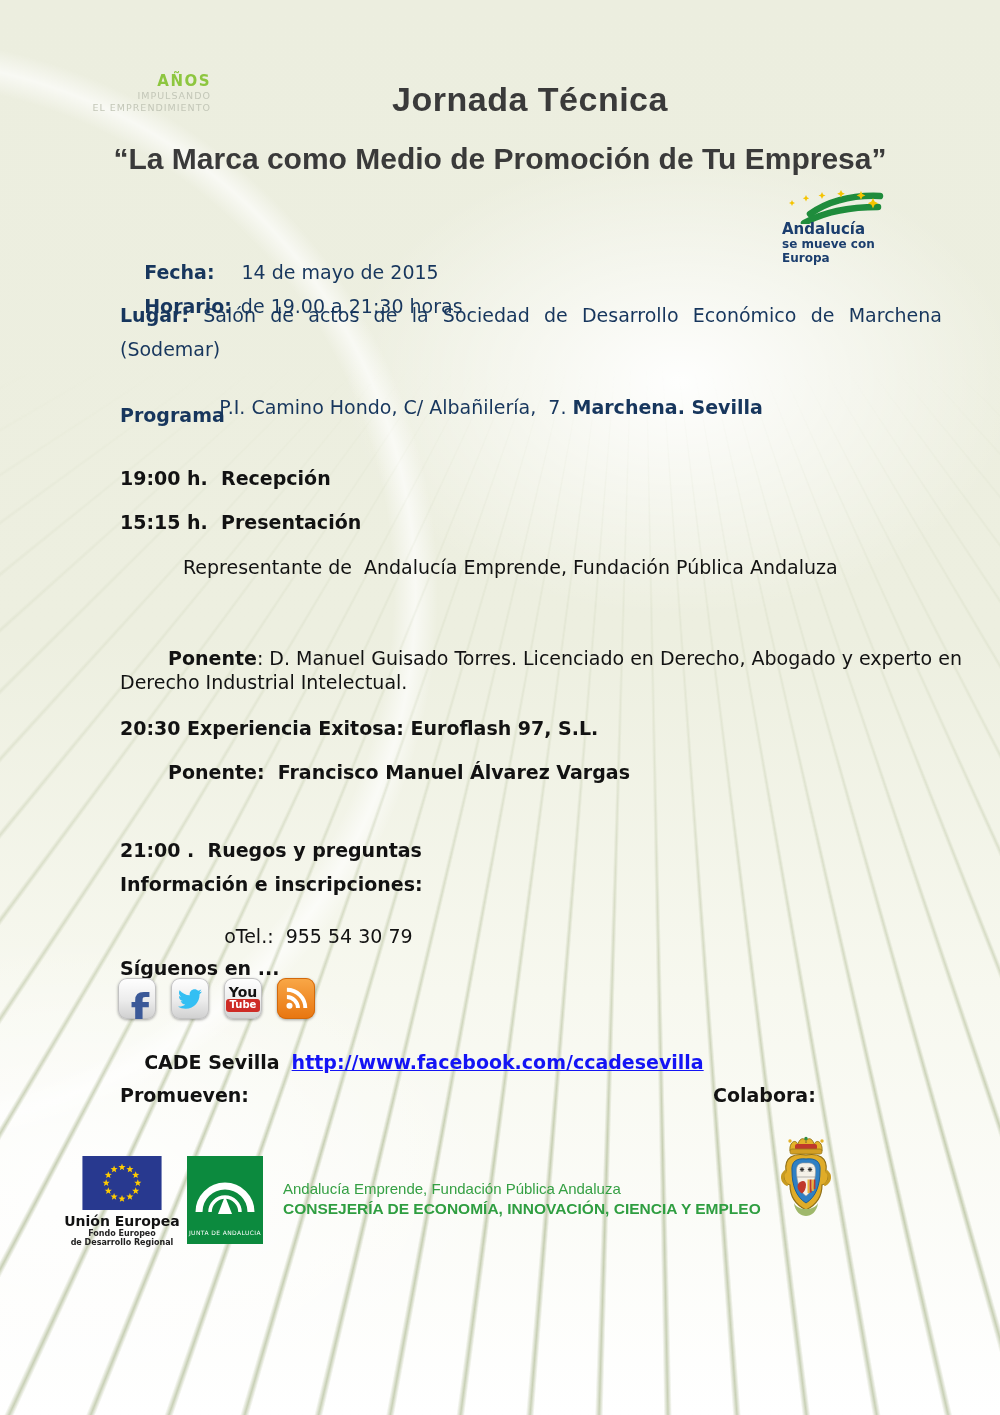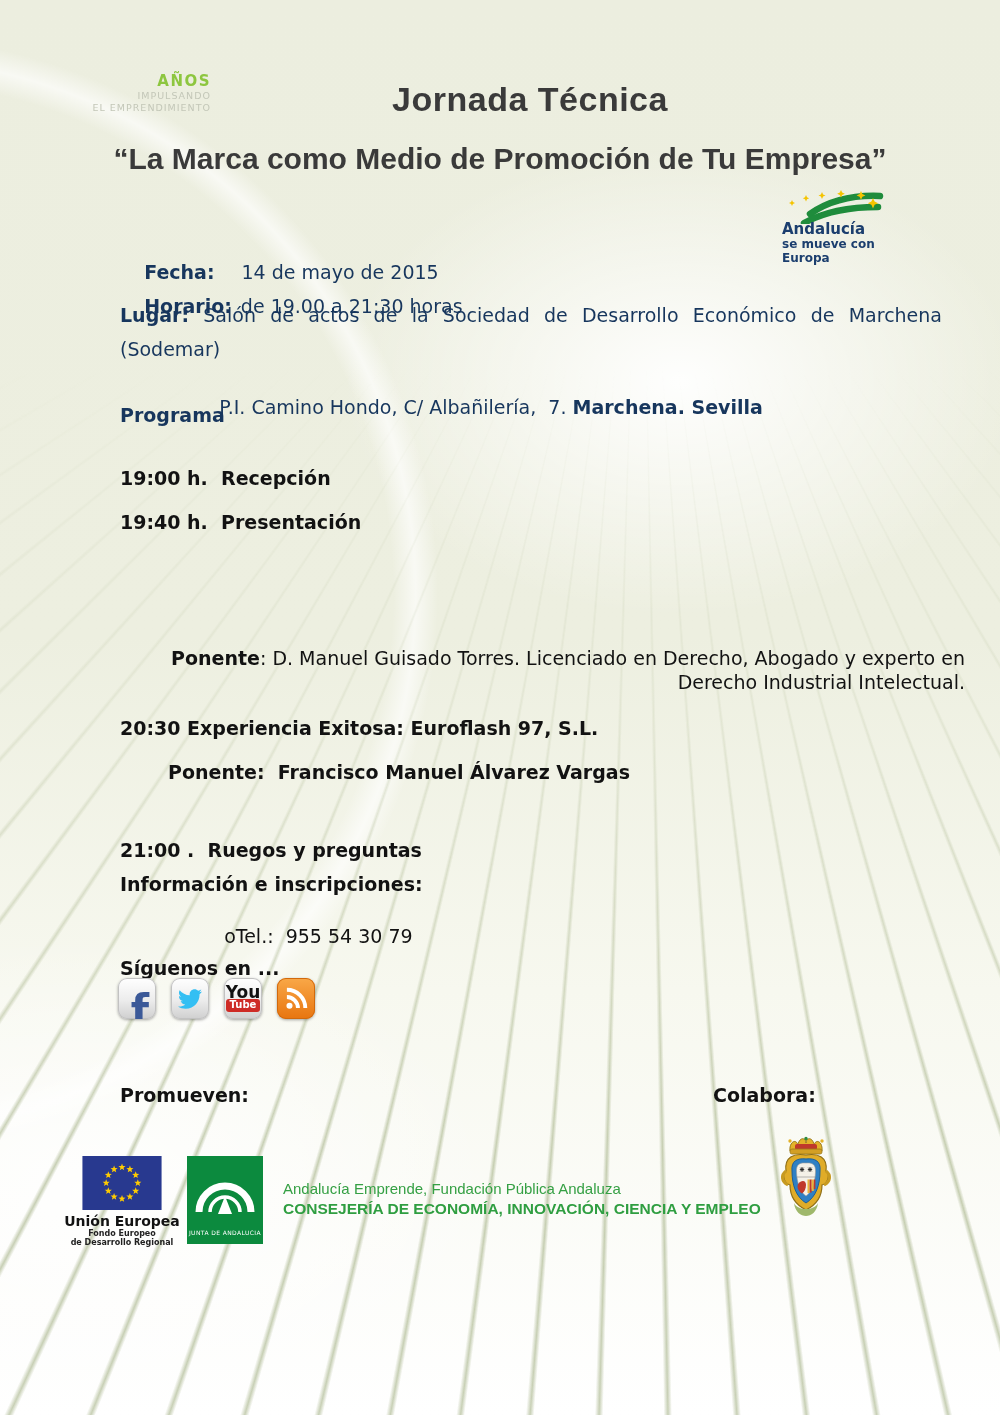--- a/index.html
+++ b/index.html
@@ -11,21 +11,21 @@
       radial-gradient(ellipse 700px 420px at 8% 84%, rgba(255,255,255,0.85), rgba(255,255,255,0) 60%),
       linear-gradient(180deg,#ECEEDF 0%,#EDEFE0 45%,#F7F8EF 70%,#FFFFFF 100%);}
   .rays{position:absolute;left:0;top:0;right:0;bottom:0;
     background:repeating-conic-gradient(from 150deg at 64% 4%, rgba(163,175,128,0) 0deg 2.55deg, rgba(150,165,115,0.55) 2.72deg, rgba(163,175,128,0) 2.9deg);
     -webkit-mask-image:linear-gradient(180deg, rgba(0,0,0,0) 26%, rgba(0,0,0,0.25) 50%, rgba(0,0,0,0.95) 82%);
     mask-image:linear-gradient(180deg, rgba(0,0,0,0) 26%, rgba(0,0,0,0.25) 50%, rgba(0,0,0,0.95) 82%);}
   .abs{position:absolute;}
   .line{white-space:pre-wrap;font-size:19px;line-height:24px;}
   .b{font-weight:bold;}
   .nav{color:#17365D;}
-  .blk{color:#121212;text-align:right;}
+  .blk{color:#121212;}
   .title{font-family:"Liberation Sans",sans-serif;font-weight:bold;font-size:34px;color:#3A3A3A;letter-spacing:0.5px;text-align:center;}
   .subtitle{font-family:"Liberation Sans",sans-serif;font-weight:bold;font-size:30px;color:#3A3A3A;text-align:center;}
   .justify{font-size:19px;line-height:24px;text-align:justify;text-align-last:justify;}
   .link{color:#0B0BEF;text-decoration:underline;}
   .linkb{color:#1414F5;text-decoration:underline;font-weight:bold;}
   
   .logo15{width:190px;height:90px;}
   .l15-num{position:absolute;left:100px;top:-6px;font-size:80px;font-weight:bold;line-height:80px;color:#8DC63F;letter-spacing:-9px;}
   .l15-txt{position:absolute;right:92px;top:21px;text-align:right;width:140px;}
   .l15-anos{font-size:15px;font-weight:bold;color:#8DC63F;letter-spacing:1.5px;line-height:17px;}
@@ -33,21 +33,21 @@
   
   .andlogo{width:120px;height:60px;}
   .and-l1{font-size:15px;font-weight:bold;color:#1B3E6E;line-height:15px;}
   .and-l2{font-size:12px;font-weight:bold;color:#1B3E6E;line-height:14px;}
   
   .social-row{display:flex;gap:15px;}
   .sicon{position:relative;width:38px;height:41px;border-radius:9px;display:flex;align-items:center;justify-content:center;
     background:linear-gradient(#ffffff,#ececec 55%,#cfcfcf);box-shadow:0 1px 3px rgba(0,0,0,0.35), inset 0 0 0 1px #c2c2c2;overflow:hidden;cursor:pointer;}
   .fbf{position:absolute;bottom:-13px;right:7px;font-size:42px;font-weight:bold;color:#3B5998;line-height:42px;}
   .yt{flex-direction:column;}
-  .yt-top{font-size:17px;font-weight:bold;color:#111;line-height:11px;margin-top:1px;}
+  .yt-top{font-size:14px;font-weight:bold;color:#111;line-height:11px;margin-top:1px;}
   .yt-bottom{display:block;font-size:10px;font-weight:bold;color:#fff;background:#CE2B26;border-radius:3px;padding:1px 4px 2px;line-height:10px;margin-top:1px;}
   .rss{background:linear-gradient(#F9A848,#E8750F);box-shadow:0 1px 3px rgba(0,0,0,0.35), inset 0 0 0 1px #D2690C;}
   
   .eu-caption{text-align:center;width:120px;}
   .eu-t{font-size:14px;font-weight:bold;color:#121212;line-height:16px;}
   .eu-s{font-size:8px;font-weight:bold;color:#222;line-height:9px;}
   .junta-wrap{width:76px;height:88px;background:#0C8A3E;}
   .junta-cap{position:absolute;left:0;right:0;bottom:8px;text-align:center;font-size:6px;color:#fff;letter-spacing:0.4px;}
   .org1{font-family:"Liberation Sans",sans-serif;font-size:15px;color:#35A044;}
   .org2{font-family:"Liberation Sans",sans-serif;font-size:15.5px;font-weight:bold;color:#2F9E41;}
@@ -95,21 +95,22 @@
   <div class="abs justify nav" style="left:120px;top:303px;width:822px;">
     <span class="b">Lugar:</span> <span>Salón de actos de la Sociedad de Desarrollo Económico de Marchena</span>
   </div>
   <div class="abs line nav" style="left:120px;top:337px;">(Sodemar)</div>
   <div class="abs line nav" style="left:195px;top:371px;">
     <span>P.I. Camino Hondo, C/ Albañilería,  7. </span><span class="b">Marchena. Sevilla</span>
   </div>
   <div class="abs line nav b" style="left:120px;top:403px;">Programa</div>
 
   <div class="abs line blk b" style="left:120px;top:466px;">19:00 h.  Recepción</div>
-  <div class="abs line blk b" style="left:120px;top:510px;">19:40 h.  Presentación</div>
+  <div class="abs line blk b" style="left:120px;top:510px;">15:15 h.  Presentación</div>
+  <div class="abs line blk" style="left:183px;top:555px;">Representante de  Andalucía Emprende, Fundación Pública Andaluza</div>
   <div class="abs blk" style="left:120px;top:646px;width:845px;font-size:19px;line-height:24px;text-indent:48px;">
     <span class="b">Ponente</span><span>: D. Manuel Guisado Torres. Licenciado en Derecho, Abogado y experto en Derecho Industrial Intelectual.</span>
   </div>
   <div class="abs line blk b" style="left:120px;top:716px;">20:30 Experiencia Exitosa: Euroflash 97, S.L.</div>
   <div class="abs line blk b" style="left:168px;top:760px;">Ponente:  Francisco Manuel Álvarez Vargas</div>
   <div class="abs line blk b" style="left:120px;top:806px;margin-top:32px;">21:00 .  Ruegos y preguntas</div>
 
   <div class="abs line blk b" style="left:120px;top:872px;">Información e inscripciones:</div>
   <div class="abs line blk" style="left:200px;top:900px;">
     <span>o</span><span>Tel.:  955 54 30 79</span>
@@ -131,20 +132,23 @@
     </div>
     <div class="sicon rss">
       <svg width="26" height="26" viewBox="0 0 24 24">
         <circle cx="6" cy="18.2" r="2.8" fill="#fff"></circle>
         <path d="M3.6 10.2 a10.2 10.2 0 0 1 10.2 10.2" stroke="#fff" stroke-width="3.6" fill="none"></path>
         <path d="M3.6 3.4 a17 17 0 0 1 17 17" stroke="#fff" stroke-width="3.6" fill="none"></path>
       </svg>
     </div>
   </div>
 
+  <div class="abs line blk" style="left:120px;top:1026px;">
+    <span class="b">CADE Sevilla</span><span>&nbsp;&nbsp;</span><a href="#" class="linkb">http://www.facebook.com/ccadesevilla</a>
+  </div>
 
   <div class="abs line blk b" style="left:120px;top:1083px;">Promueven:</div>
   <div class="abs line blk b" style="left:713px;top:1083px;">Colabora:</div>
 
   <div class="abs" style="left:82px;top:1156px;">
     <svg width="80" height="54" viewBox="0 0 85 58">
       <defs>
         <polygon id="eustar" points="0,-4 1,-1.38 3.8,-1.24 1.62,0.53 2.35,3.24 0,1.7 -2.35,3.24 -1.62,0.53 -3.8,-1.24 -1,-1.38" fill="#FFCC00"></polygon>
       </defs>
       <rect width="85" height="58" fill="#28398F"></rect>

